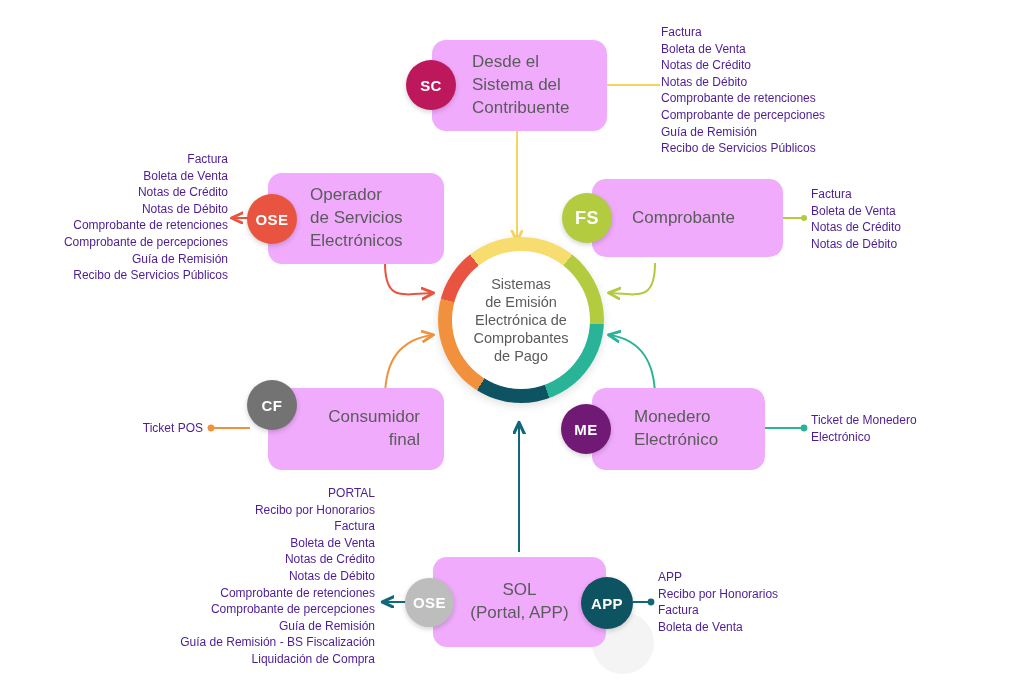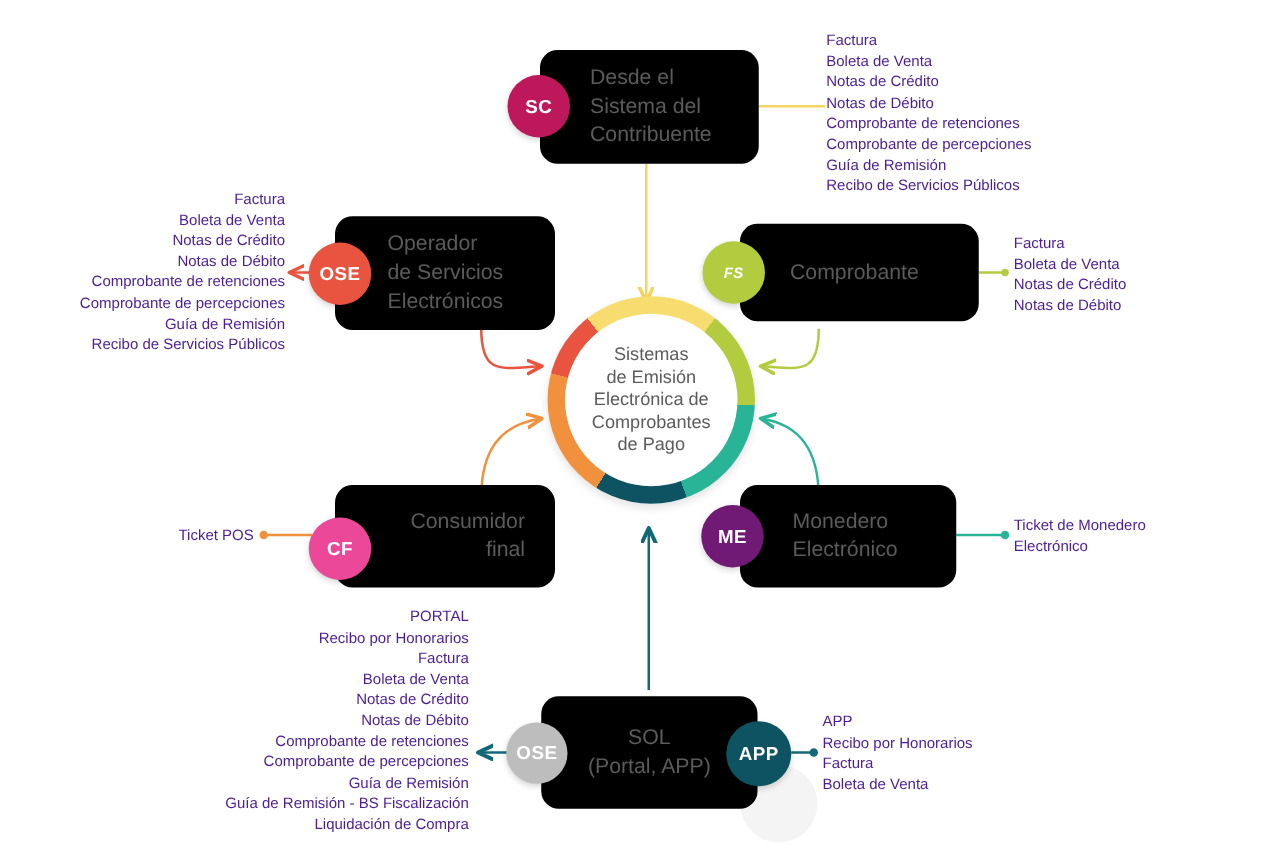--- a/index.html
+++ b/index.html
@@ -9,21 +9,21 @@
     overflow:hidden;position:relative;
   }
   #stage{position:absolute;left:0;top:0;width:1024px;height:682px;}
 
   
   #links{position:absolute;left:0;top:0;width:1024px;height:682px;overflow:visible;}
 
   
   .node{
     position:absolute;
-    background:#000000;
+    background:#f0abfc;
     border-radius:14px;
     display:flex;
     align-items:center;
     box-sizing:border-box;
     color:#5b5b5b;
     font-size:17px;
     line-height:1.35;
   }
   .node .label{white-space:pre-line;width:100%;}
 
@@ -169,33 +169,33 @@
 Notas de Crédito
 Notas de Débito
 Comprobante de retenciones
 Comprobante de percepciones
 Guía de Remisión
 Recibo de Servicios Públicos</div>
 
   <div class="node" style="left:592px;top:179px;width:191px;height:78px;padding-left:40px;">
     <div class="label">Comprobante</div>
   </div>
-  <div class="badge" style="left:562px;top:193px;width:50px;height:50px;font-size:12px;background:#b2cb3f;font-style:italic;">
+  <div class="badge" style="left:562px;top:193px;width:50px;height:50px;font-size:18px;background:#b2cb3f;">
     <span>FS</span>
   </div>
   <div class="list left" style="left:811px;top:186px;width:240px;">Factura
 Boleta de Venta
 Notas de Crédito
 Notas de Débito</div>
 
   <div class="node" style="left:268px;top:388px;width:176px;height:82px;padding-right:24px;text-align:right;">
     <div class="label">Consumidor
 final</div>
   </div>
-  <div class="badge" style="left:247px;top:414px;width:50px;height:50px;font-size:15px;background:#ec4899;">
+  <div class="badge" style="left:247px;top:380px;width:50px;height:50px;font-size:15px;background:#737373;">
     <span>CF</span>
   </div>
   <div class="list right" style="left:20px;top:420px;width:183px;">Ticket POS</div>
 
   <div class="node" style="left:592px;top:388px;width:173px;height:82px;padding-left:42px;">
     <div class="label">Monedero
 Electrónico</div>
   </div>
   <div class="badge" style="left:561px;top:404px;width:50px;height:50px;font-size:15px;background:#701a75;">
     <span>ME</span>

